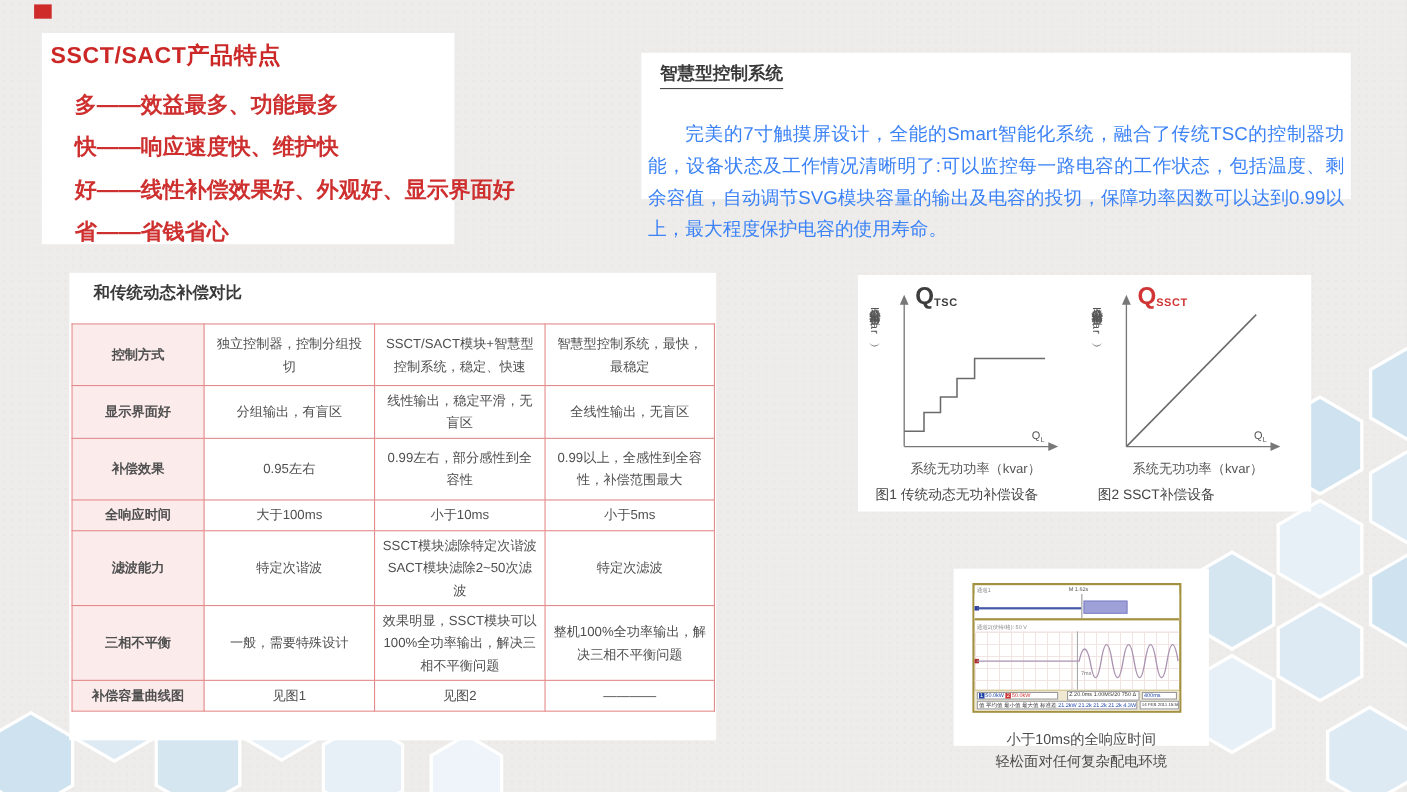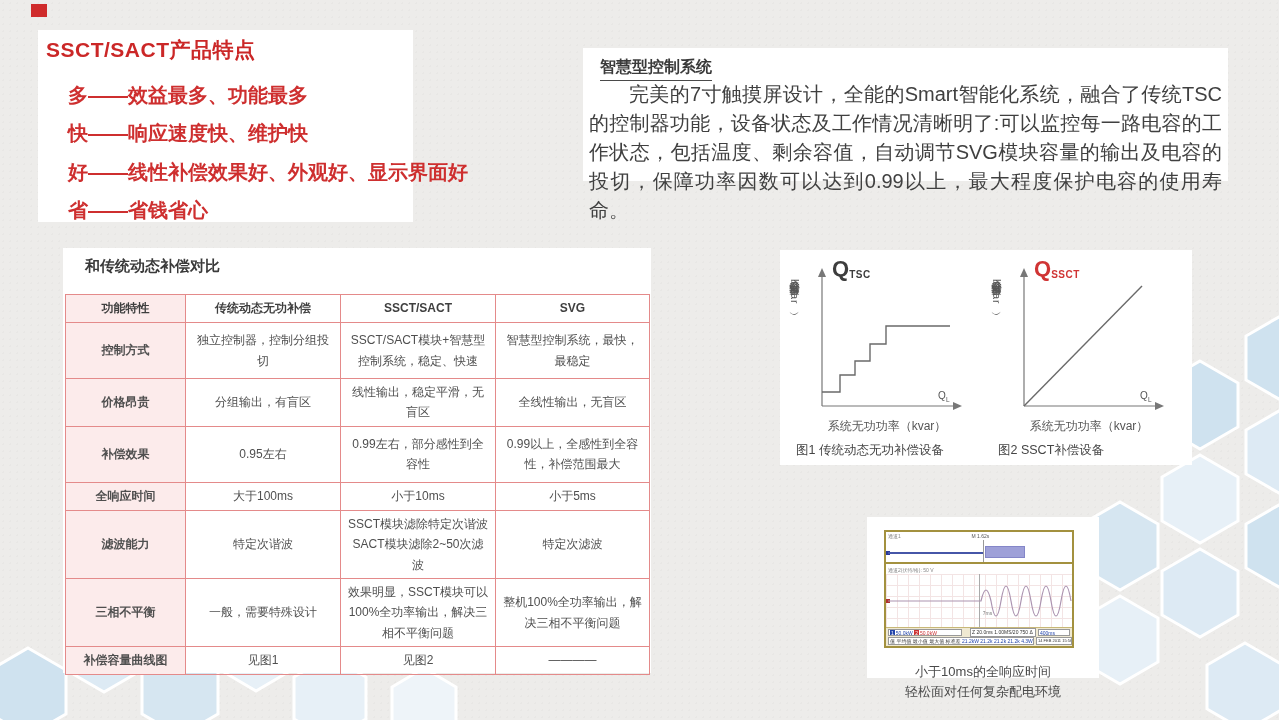--- a/index.html
+++ b/index.html
@@ -13,22 +13,22 @@
   
   .card-features { left:38px; top:30px; width:375px; height:192px; }
   .features-title { position:absolute; left:8px; top:6px; font-size:21px; font-weight:bold; color:#cb2727; letter-spacing:0.5px; }
   .bullet { position:absolute; left:30px; font-size:20px; font-weight:bold; color:#ce2f2f; white-space:nowrap; }
   .b0{top:52px;} .b1{top:90px;} .b2{top:129px;} .b3{top:167px;}
 
   
   .card-smart { left:583px; top:48px; width:645px; height:133px; }
   .smart-title { position:absolute; left:17px; top:9px; font-size:16px; font-weight:bold; color:#3a3a3a;
                  border-bottom:1px solid #4a4a4a; padding-bottom:2px; }
-  .smart-body { position:absolute; left:6px; top:32px; width:633px; font-size:20px; line-height:29px;
-                color:#404040; text-align:justify; text-indent:2em; }
+  .smart-body { position:absolute; left:6px; top:59px; width:633px; font-size:17px; line-height:29px;
+                color:#3b82f6; text-align:justify; text-indent:2em; }
 
   
   .card-table { left:63px; top:248px; width:588px; height:425px; }
   .table-title { position:absolute; left:22px; top:9px; font-size:15px; font-weight:bold; color:#3a3a3a; }
   table.cmp { position:absolute; left:2px; top:46px; width:584px; border-collapse:collapse; table-layout:fixed; }
   table.cmp col.c0{width:120px;} table.cmp col.c1{width:155px;} table.cmp col.c2{width:155px;} table.cmp col.c3{width:154px;}
   table.cmp th, table.cmp td { border:1px solid #e48a8a; font-size:12px; color:#4f4f4f;
                                text-align:center; vertical-align:middle; padding:3px 6px; line-height:1.7; }
   table.cmp th { font-weight:bold; color:#3f3f3f; height:28px; }
   td.feat, th.feat { background:#fcebeb; color:#d94040; font-weight:bold; }
@@ -123,34 +123,28 @@
   <div class="card card-table">
     <div class="table-title">和传统动态补偿对比</div>
     <table class="cmp">
       <colgroup>
           <col class="c0">
           <col class="c1">
           <col class="c2">
           <col class="c3">
         </colgroup>
       <tbody>
-          <tr>
-        <th class="feat">功能特性</th>
-        <th>传统动态无功补偿</th>
-        <th>SSCT/SACT</th>
-        <th>SVG</th>
-      </tr>
       <tr class="h56">
         <td class="feat">控制方式</td>
         <td>独立控制器，控制分组投切</td>
         <td class="tl">SSCT/SACT模块+智慧型控制系统，稳定、快速</td>
         <td>智慧型控制系统，最快，最稳定</td>
       </tr>
       <tr class="h30">
-        <td class="feat">价格昂贵</td>
+        <td class="feat">显示界面好</td>
         <td>分组输出，有盲区</td>
         <td>线性输出，稳定平滑，无盲区</td>
         <td>全线性输出，无盲区</td>
       </tr>
       <tr class="h56">
         <td class="feat">补偿效果</td>
         <td>0.95左右</td>
         <td>0.99左右，部分感性到全容性</td>
         <td class="tl">0.99以上，全感性到全容性，补偿范围最大</td>
       </tr>

